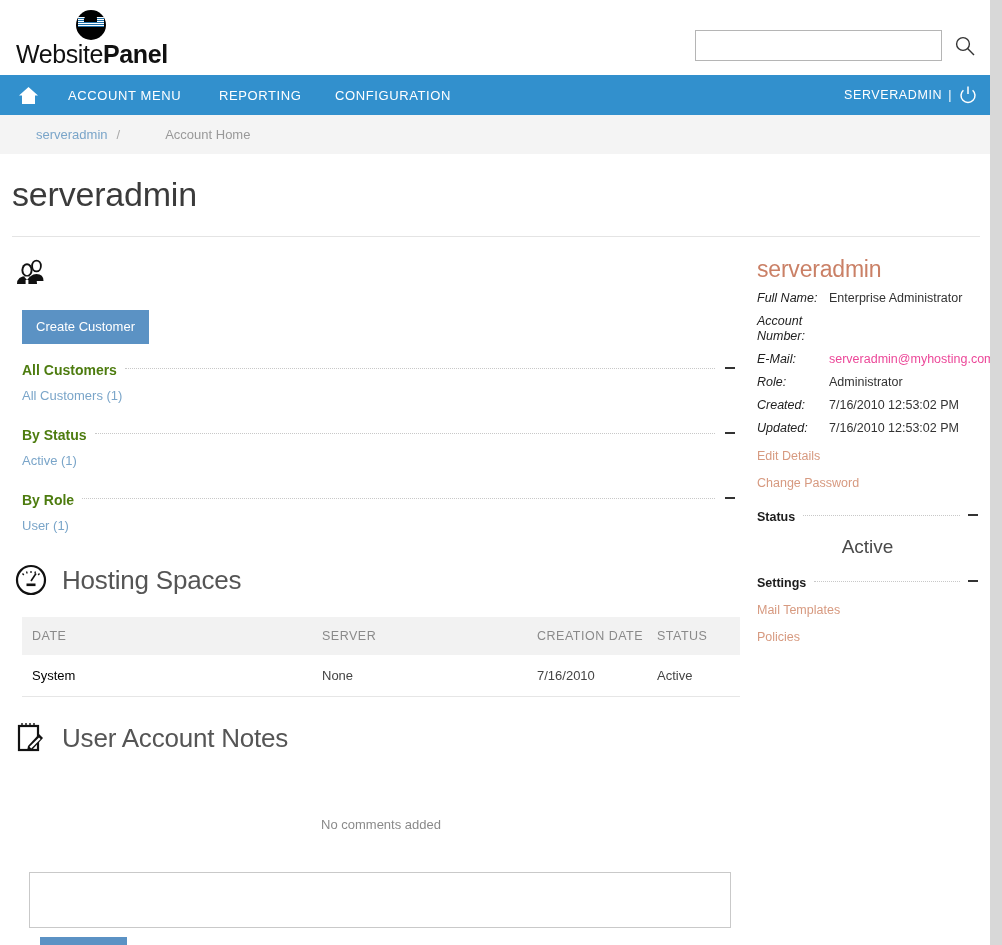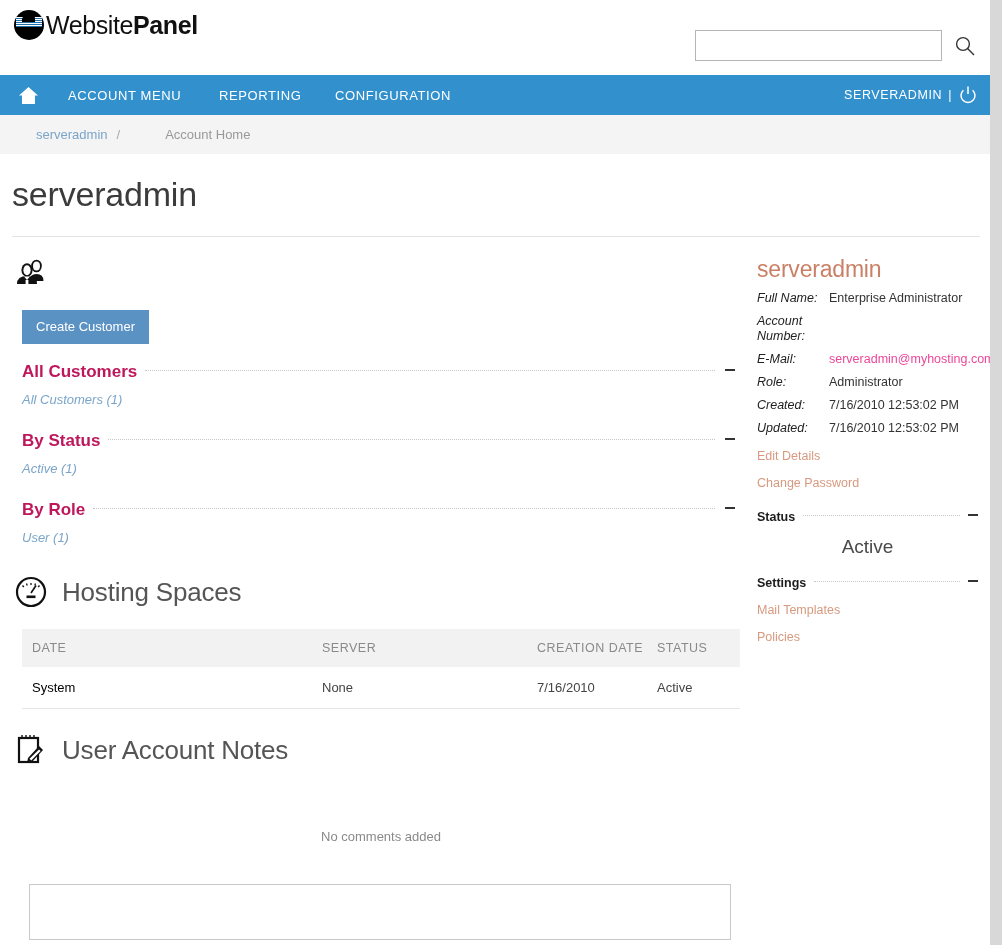--- a/index.html
+++ b/index.html
@@ -21,21 +21,21 @@
   
   .topbar {
     position: relative;
     height: 75px;
     background: #ffffff;
     border-bottom: 1px solid #ffffff;
   }
   .logo {
     position: absolute;
     left: 14px; top: 10px;
-    display: flex; align-items: center;
+    display: flex; align-items: center; flex-direction: column;
   }
   .logo-mark {
     width: 30px; height: 30px; border-radius: 50%;
     background: #000;
     position: relative; overflow: hidden;
     flex: 0 0 auto;
   }
   .logo-mark .water {
     position: absolute; left: 2px; top: 7px; width: 26px; height: 10px;
     background: repeating-linear-gradient(to bottom, #ffffff 0px, #ffffff 1px, #1f6fa8 1px, #1f6fa8 2px);
@@ -158,42 +158,41 @@
     padding: 9px 14px 10px 14px;
     font-size: 13px;
     cursor: pointer;
     font-family: "Liberation Sans", sans-serif;
   }
 
   
   .grp { margin-top: 18px; padding-right: 10px; }
   .grp-head {
     display: flex; align-items: center;
-    font-size: 17px; font-weight: 700; color: #be185d;
+    font-size: 14px; font-weight: 700; color: #4d7c0f;
     padding: 0 0 3px 10px;
   }
   .grp-head .label { flex: 0 0 auto; }
   .grp-head .dots {
     flex: 1 1 auto;
     border-bottom: 1px dotted #c8c8c8;
     margin: 0 10px 4px 8px;
     height: 1px;
   }
   .grp-head .minus {
     flex: 0 0 auto; width: 10px; height: 2px; background: #333;
     margin-bottom: 4px; cursor: pointer;
   }
   .grp-link {
     display: block;
     padding: 7px 0 6px 10px;
     font-size: 13px;
     color: #7aa5c9;
     text-decoration: none;
     cursor: pointer;
-    font-style: italic;
   }
 
   
   table.grid {
     width: 718px;
     border-collapse: collapse;
     margin: 18px 0 0 10px;
     font-size: 13px;
   }
   table.grid thead th {

